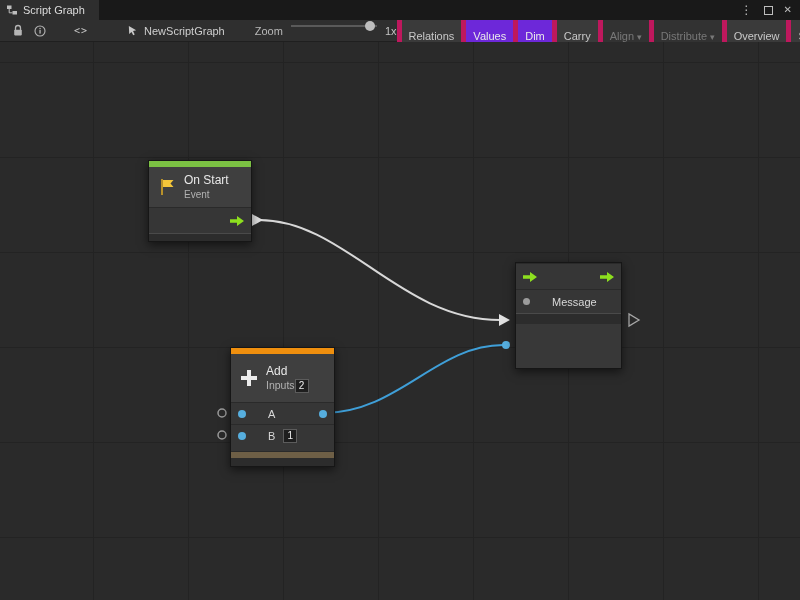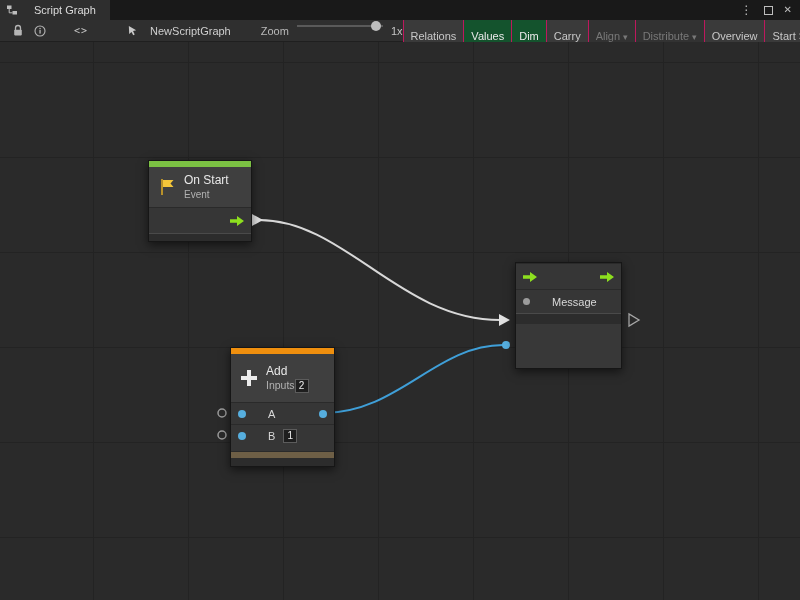--- a/index.html
+++ b/index.html
@@ -1,40 +1,40 @@
 <!DOCTYPE html>
 <html><head>
 <meta charset="utf-8">
 <style>
   *{margin:0;padding:0;box-sizing:border-box}
   html,body{width:800px;height:600px;overflow:hidden}
   body{background:#2a2a2a;font-family:"Liberation Sans","DejaVu Sans",sans-serif;color:#c8c8c8;position:relative}
 
   
   .titlebar{height:20px;background:#191919;display:flex;align-items:stretch}
-  .tab{display:flex;align-items:center;gap:16px;padding:0 14px 0 6px;background:#2e2e2e;font-size:11px;color:#dcdcdc;white-space:nowrap}
+  .tab{display:flex;align-items:center;gap:5px;padding:0 14px 0 6px;background:#2e2e2e;font-size:11px;color:#dcdcdc;white-space:nowrap}
   .title-right{margin-left:auto;display:flex;align-items:center;gap:11px;padding-right:8px;color:#bdbdbd}
   .kebab{font-size:12px;line-height:1}
   .winmax{width:9px;height:9px;border:1px solid #bdbdbd;display:inline-block}
   .closeg{font-size:10px;line-height:1}
 
   
   .toolbar{height:22px;background:#2f2f2f;border-bottom:1px solid #1f1f1f;display:flex;align-items:center;font-size:11px;color:#c4c4c4;padding-left:7px;white-space:nowrap}
   .ticon{display:flex;align-items:center;justify-content:center;height:22px;padding:0 5px}
   .codeicon{font-family:"DejaVu Sans Mono",monospace;font-size:10px;color:#c8c8c8;letter-spacing:1px;margin-left:18px}
-  .gname{display:flex;align-items:center;gap:12px;margin-left:34px;color:#cfcfcf}
+  .gname{display:flex;align-items:center;gap:6px;margin-left:34px;color:#cfcfcf}
   .zoomwrap{display:flex;margin-left:30px;gap:8px}
   .zlabel{color:#b9b9b9}
   .ztrack{position:relative;width:86px;height:2px;background:#5a5a5a}
   .zhandle{position:absolute;top:-4px;left:74px;width:10px;height:10px;border-radius:50%;background:#bdbdbd}
   .zval{color:#c4c4c4}
   .btngroup{margin-left:auto;display:flex;align-items:stretch;height:22px}
-  .tbtn{display:flex;align-items:center;padding:16px 7px;background:#3a3a3a;border-left:1px solid #be185d;color:#c8c8c8;gap:3px}
+  .tbtn{display:flex;align-items:center;padding:16px 7px;background:#3a3a3a;border-left:5px solid #be185d;color:#c8c8c8;gap:3px}
   .tbtn:last-child{border-right:1px solid #262626}
-  .tbtn.sel{background:#14532d;color:#eaeaea}
+  .tbtn.sel{background:#6d28d9;color:#eaeaea}
   .tbtn.dis{background:#323232;color:#787878}
   .dd{font-size:9px;position:relative;top:1px}
 
   
   .canvas{position:absolute;left:0;top:42px;width:800px;height:558px;background-color:#2a2a2a;
     background-image:linear-gradient(#232323 1px,transparent 1px),linear-gradient(90deg,#232323 1px,transparent 1px);
     background-size:95px 95px;background-position:-2px 20px}
   .wires{position:absolute;left:0;top:0;z-index:1}
 
   

